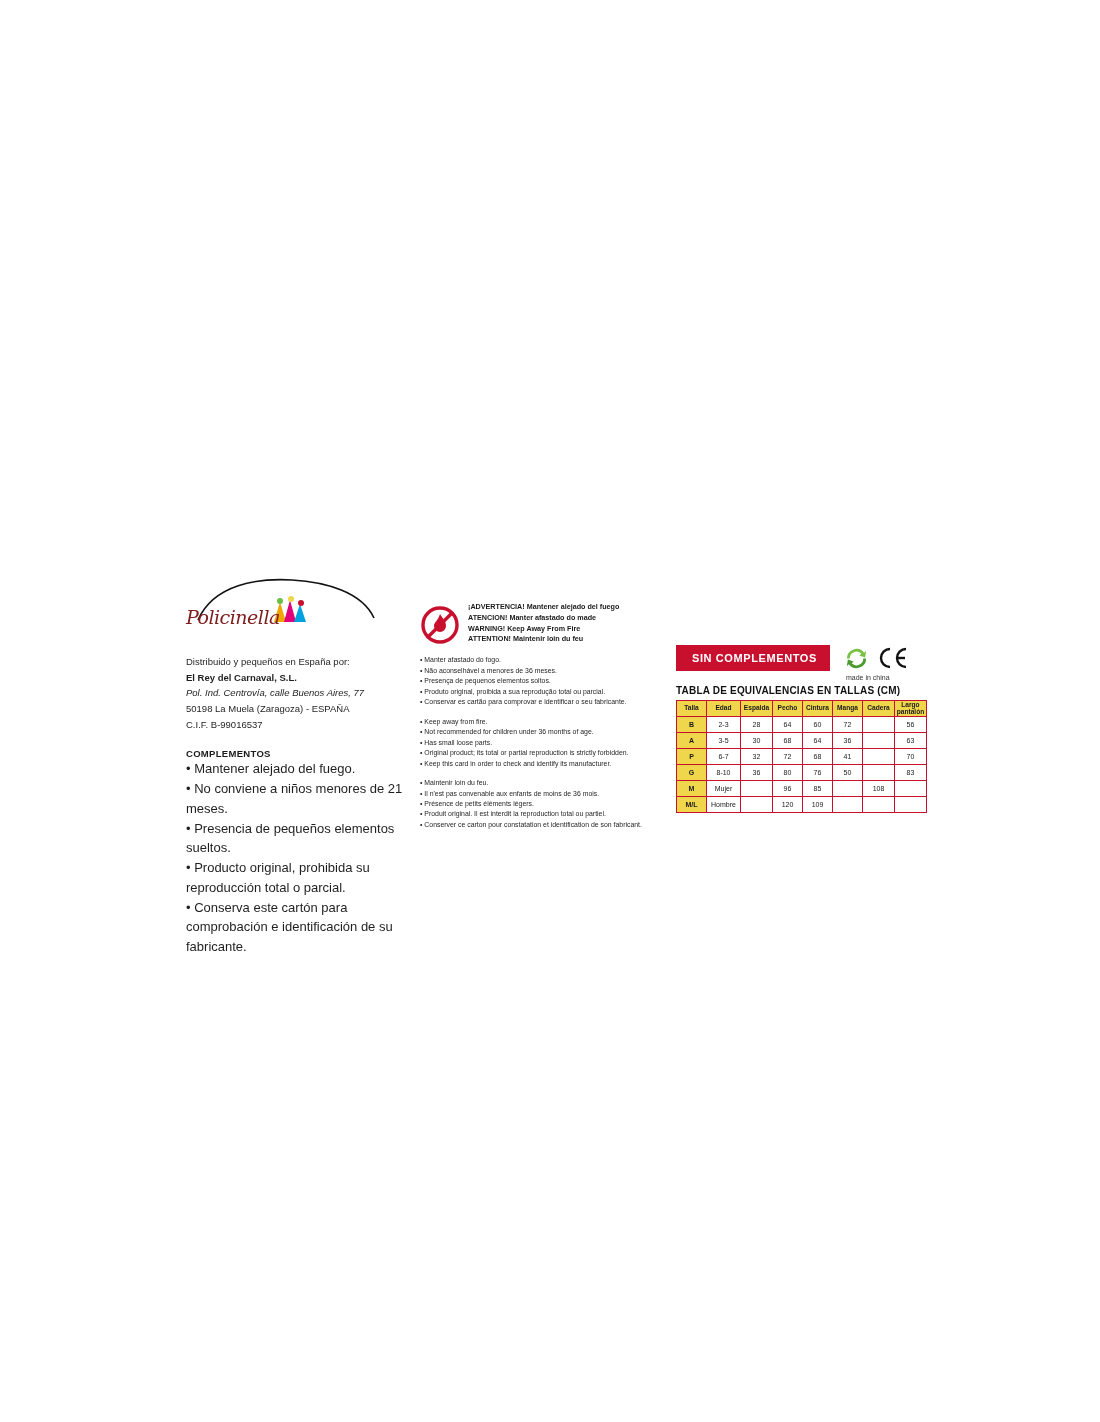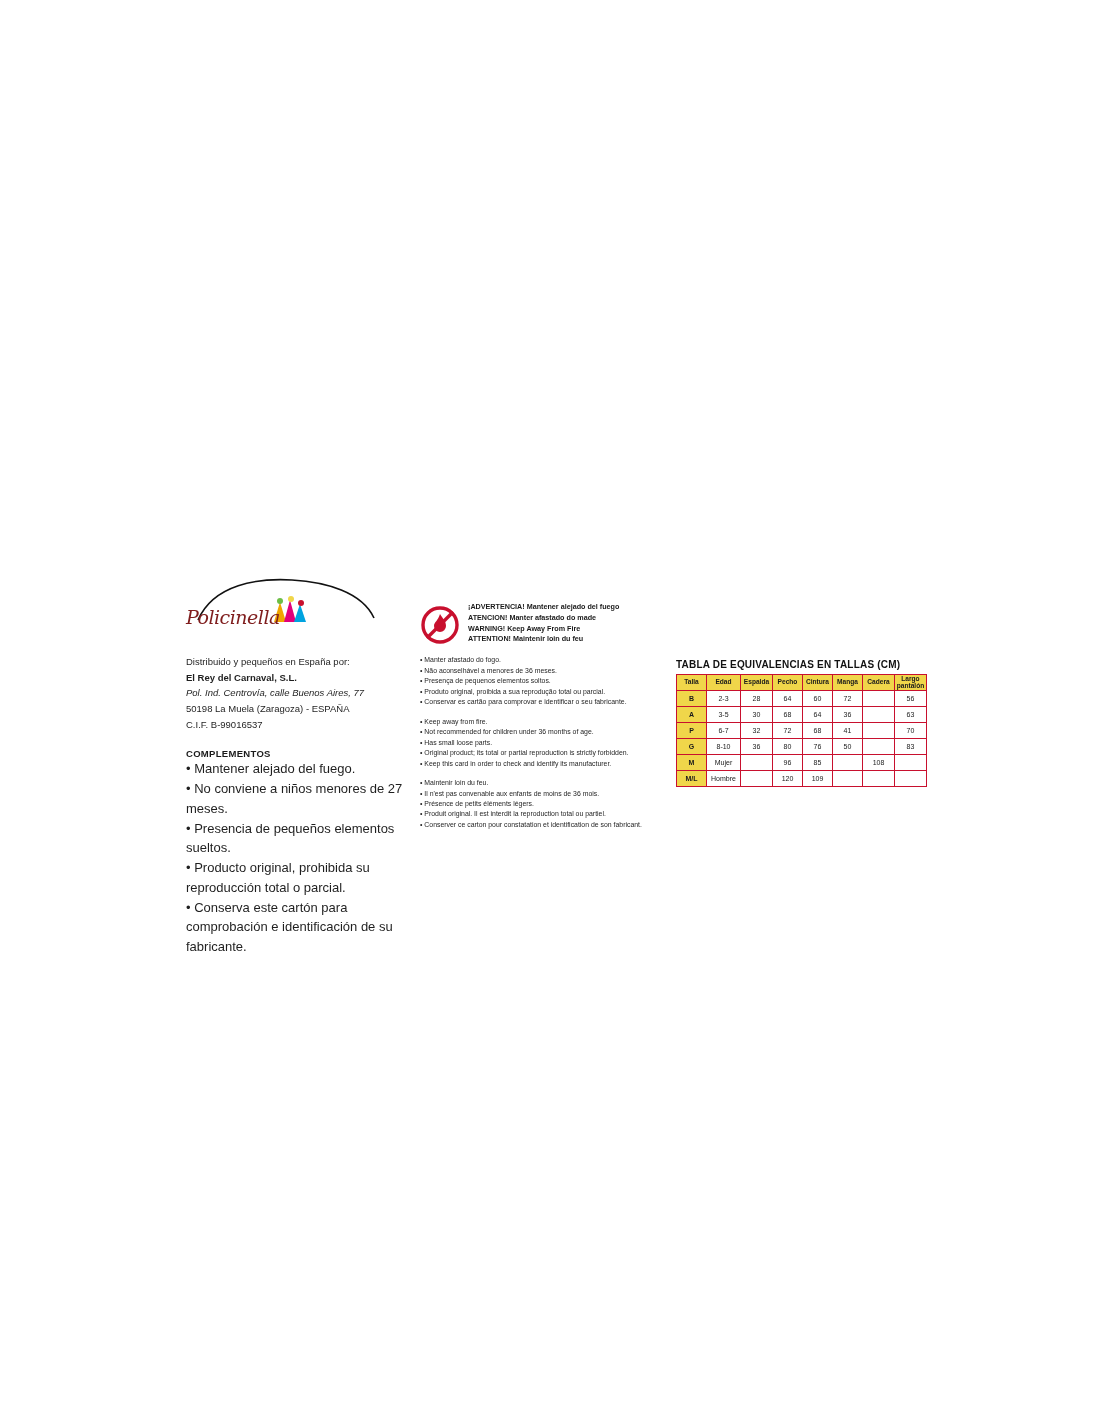--- a/index.html
+++ b/index.html
@@ -239,21 +239,21 @@
       <div class="strong">El Rey del Carnaval, S.L.</div>
       <div class="ital">Pol. Ind. Centrovía, calle Buenos Aires, 77</div>
       <div>50198 La Muela (Zaragoza) - ESPAÑA</div>
       <div>C.I.F. B-99016537</div>
     </div>
 
     <div class="warn-title">COMPLEMENTOS</div>
 
     <div class="bullets">
       <div>• Mantener alejado del fuego.</div>
-      <div>• No conviene a niños menores de 27 meses.</div>
+      <div>• No conviene a niños menores de 21 meses.</div>
       <div>• Presencia de pequeños elementos sueltos.</div>
       <div>• Producto original, prohibida su reproducción total o parcial.</div>
       <div>• Conserva este cartón para comprobación e identificación de su fabricante.</div>
     </div>
   </div>
 
   <div class="col-warn">
 
     <div class="warn-head">
       <svg class="fire-icon" viewBox="0 0 40 40">
@@ -289,20 +289,35 @@
         <div>• Il n'est pas convenable aux enfants de moins de 36 mois.</div>
         <div>• Présence de petits éléments légers.</div>
         <div>• Produit original. Il est interdit la reproduction total ou partiel.</div>
         <div>• Conserver ce carton pour constatation et identification de son fabricant.</div>
       </div>
     </div>
   </div>
 
   <div class="col-table">
 
+    <div class="badge-row">
+      <div class="sin-badge">SIN COMPLEMENTOS</div>
+      <div class="marks">
+        <svg class="green-dot" viewBox="0 0 26 26">
+          <path d="M3 13 a10 10 0 0 1 18 -6 l2 -2 l-1 7 l-6 -2 l2 -2 a7 7 0 0 0 -12 5 z" fill="#7ac143"></path>
+          <path d="M23 13 a10 10 0 0 1 -18 6 l-2 2 l1 -7 l6 2 l-2 2 a7 7 0 0 0 12 -5 z" fill="#4b9b2e"></path>
+        </svg>
+        <svg class="ce-mark" viewBox="0 0 34 24">
+          <path d="M14 3 A9 9 0 1 0 14 21" fill="none" stroke="#111" stroke-width="2.4"></path>
+          <path d="M30 3 A9 9 0 1 0 30 21" fill="none" stroke="#111" stroke-width="2.4"></path>
+          <line x1="21" y1="12" x2="29" y2="12" stroke="#111" stroke-width="2.4"></line>
+        </svg>
+        <div class="made-in">made in china</div>
+      </div>
+    </div>
 
     <div class="table-title">TABLA DE EQUIVALENCIAS EN TALLAS (CM)</div>
 
     <table class="sizes">
       <colgroup>
         <col class="col-w1">
           <col class="col-w2">
           <col class="col-w3">
           <col class="col-w4">
         <col class="col-w5">

